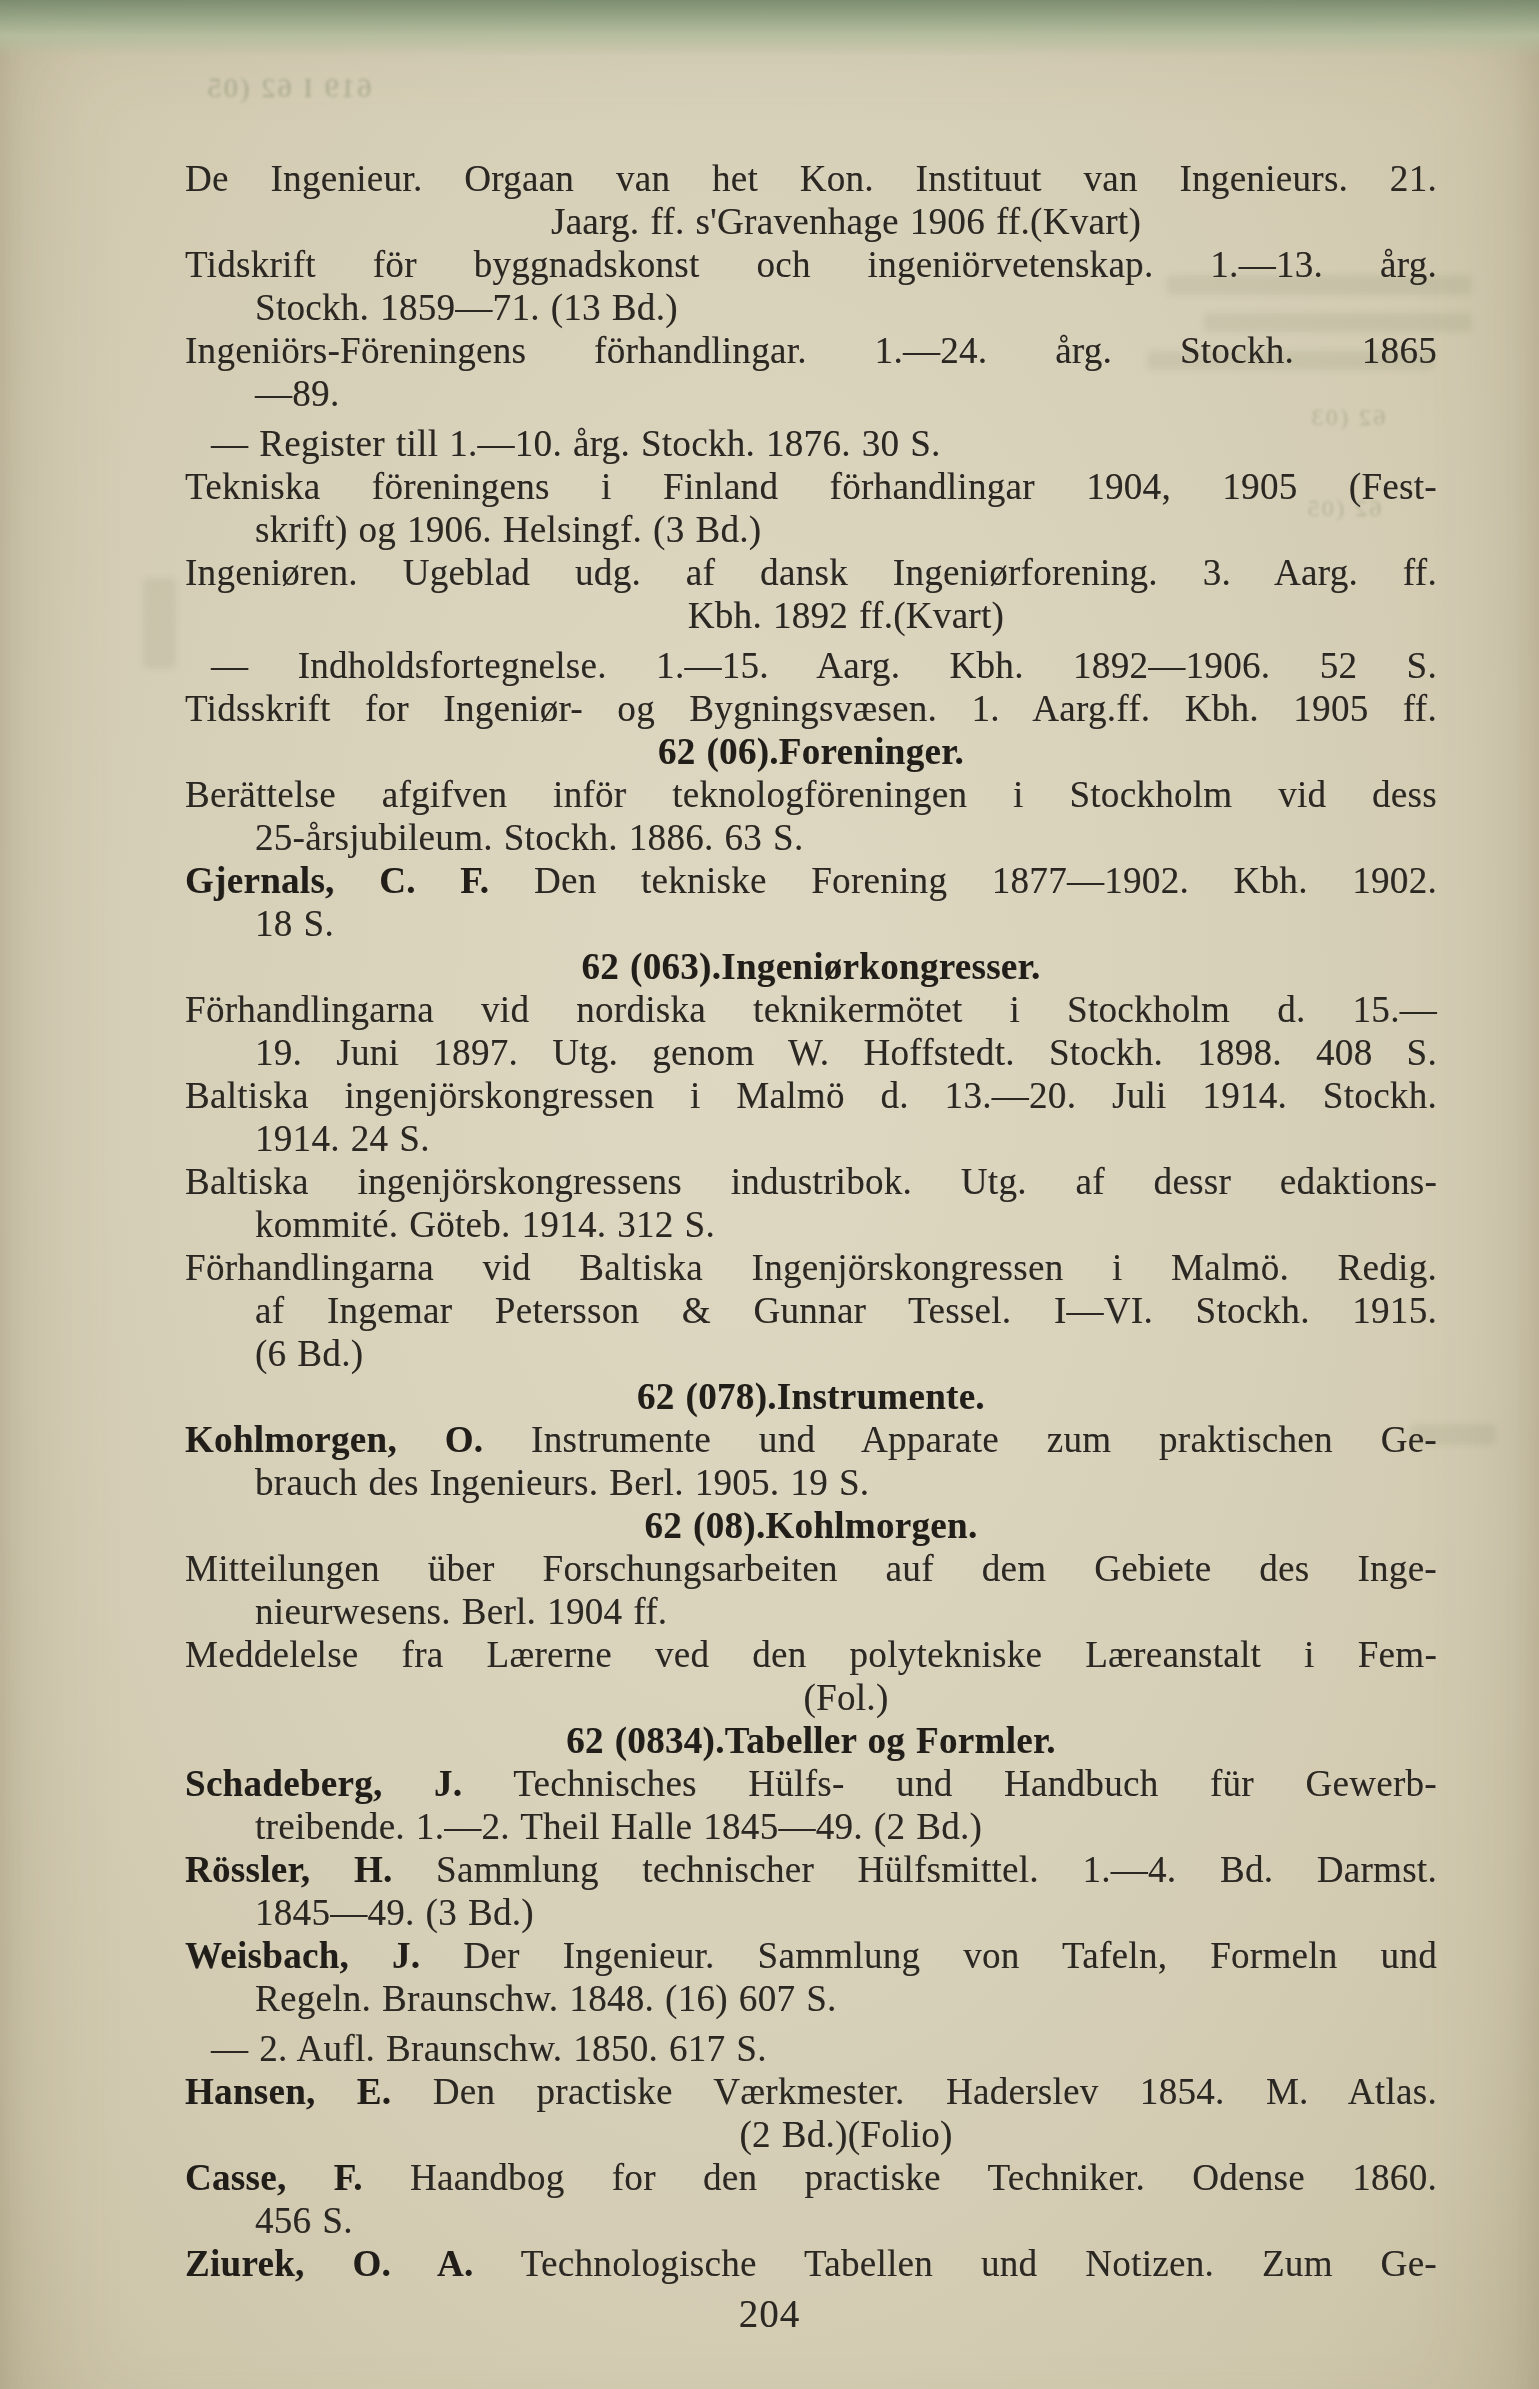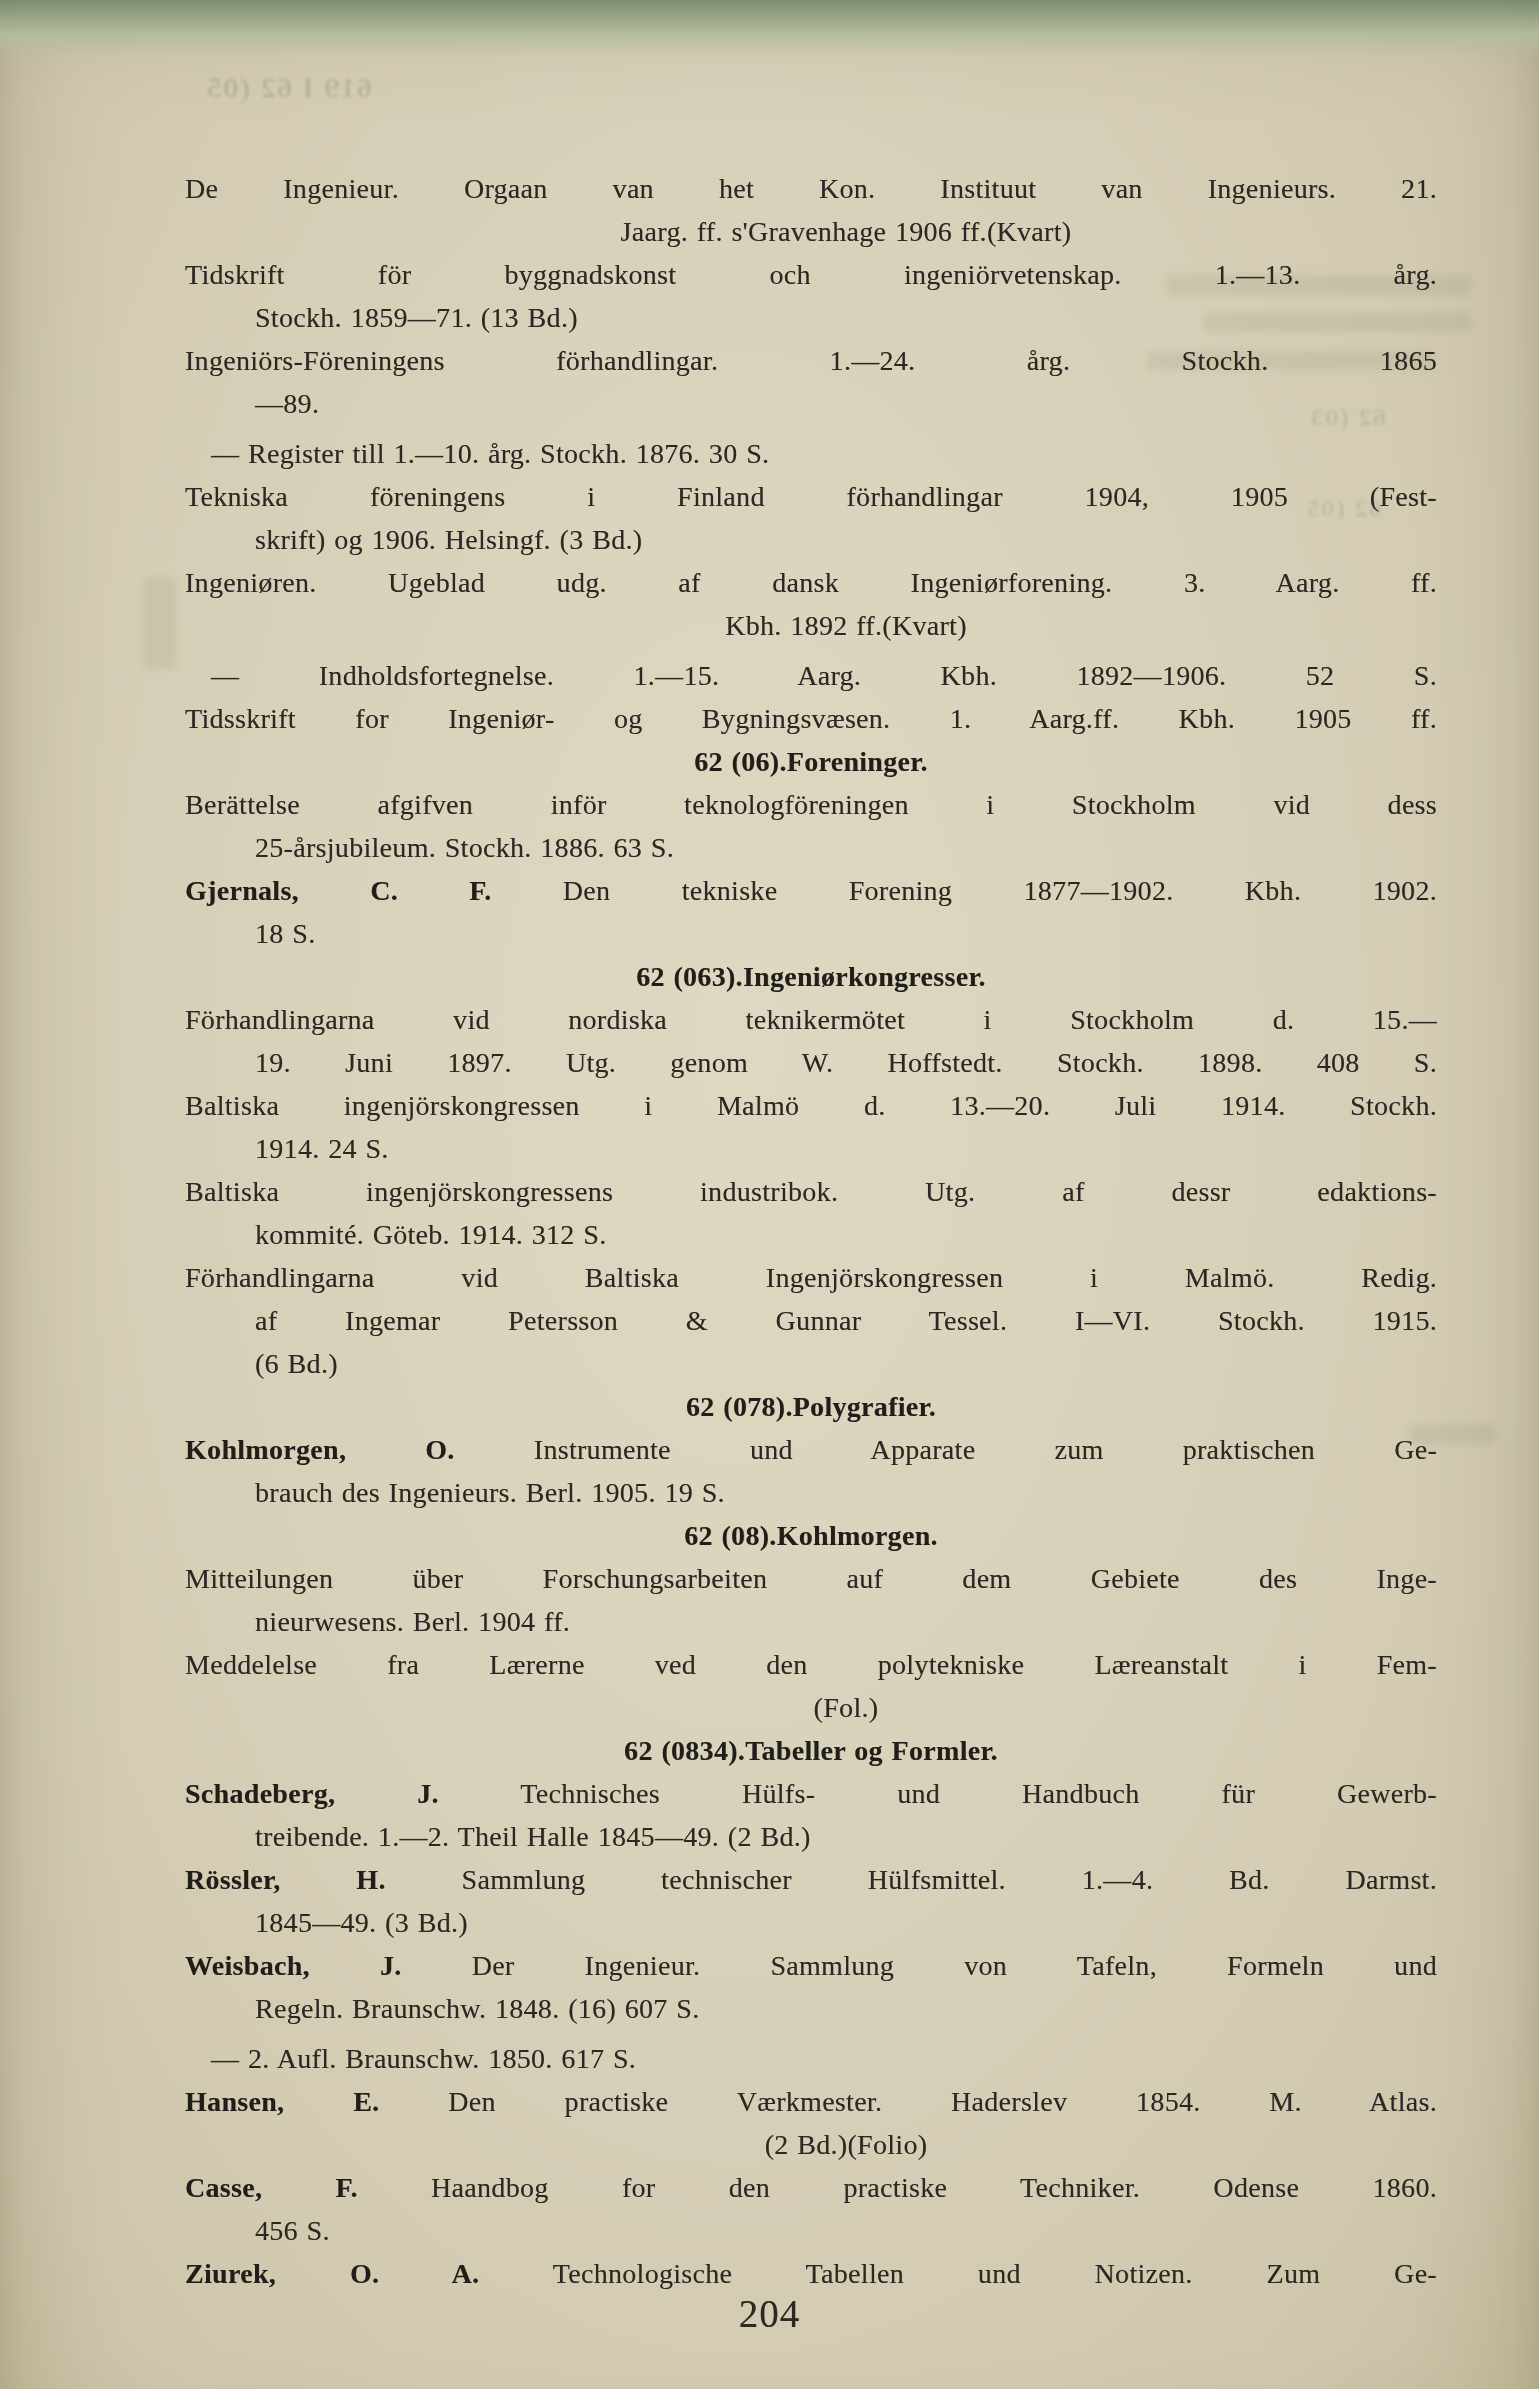--- a/index.html
+++ b/index.html
@@ -59,24 +59,24 @@
   }
   #smudge-1 { top: 275px;  left: 1166px; width: 306px; height: 20px; }
   #smudge-2 { top: 313px;  left: 1204px; width: 268px; height: 19px; }
   #smudge-3 { top: 351px;  left: 1147px; width: 287px; height: 19px; }
   #smudge-4 { top: 578px; left: 143px;  width: 33px;  height: 91px; }
   #smudge-5 { top: 1424px; left: 1410px; width: 86px; height: 21px; }
 
   
   .text-block {
     position: absolute;
-    top: 167px;
+    top: 157px;
     left: 185px;
     width: 1252px;
-    font-size: 28px;
+    font-size: 37px;
     color: #2b2722;
     letter-spacing: 0.3px;
     word-spacing: 1.4px;
     text-shadow: 0.3px 0.3px 0.5px rgba(43, 39, 34, 0.35);
     font-family: Liberation Serif, serif;
   }
 
   .line {
     height: 43px;
     line-height: 43px;
@@ -170,21 +170,21 @@
       <div class="line ind-c just"><span class="line-left"><span>19. Juni 1897.  Utg. genom W. Hoffstedt.  Stockh.  1898.  408 S.</span></span></div>
       <div class="line just"><span class="line-left"><span>Baltiska ingenjörskongressen i Malmö d. 13.—20. Juli 1914.  Stockh.</span></span></div>
       <div class="line ind-c"><span class="line-left"><span>1914.  24 S.</span></span></div>
       <div class="line just"><span class="line-left"><span>Baltiska ingenjörskongressens industribok.  Utg. af dessr edaktions-</span></span></div>
       <div class="line ind-c"><span class="line-left"><span>kommité.  Göteb.  1914.  312 S.</span></span></div>
       <div class="line just"><span class="line-left"><span>Förhandlingarna vid Baltiska Ingenjörskongressen i Malmö.  Redig.</span></span></div>
       <div class="line ind-c just"><span class="line-left"><span>af Ingemar Petersson &amp; Gunnar Tessel.  I—VI.  Stockh.  1915.</span></span></div>
       <div class="line ind-c"><span class="line-left"><span>(6 Bd.)</span></span></div>
       <div class="line section">
         <span class="line-left"><b class="lead">62 (078).</b></span>
-        <span class="line-right">Polygrafier.</span>
+        <span class="line-right">Instrumente.</span>
       </div>
       <div class="line just"><span class="line-left"><b class="lead">Kohlmorgen, O.</b> <span>Instrumente und Apparate zum praktischen Ge-</span></span></div>
       <div class="line ind-c"><span class="line-left"><span>brauch des Ingenieurs.  Berl.  1905.  19 S.</span></span></div>
       <div class="line section">
         <span class="line-left"><b class="lead">62 (08).</b></span>
         <span class="line-right">Kohlmorgen.</span>
       </div>
       <div class="line just"><span class="line-left"><span>Mitteilungen über Forschungsarbeiten auf dem Gebiete des Inge-</span></span></div>
       <div class="line ind-c"><span class="line-left"><span>nieurwesens.  Berl.  1904 ff.</span></span></div>
       <div class="line just"><span class="line-left"><span>Meddelelse fra Lærerne ved den polytekniske Læreanstalt i Fem-</span></span></div>

